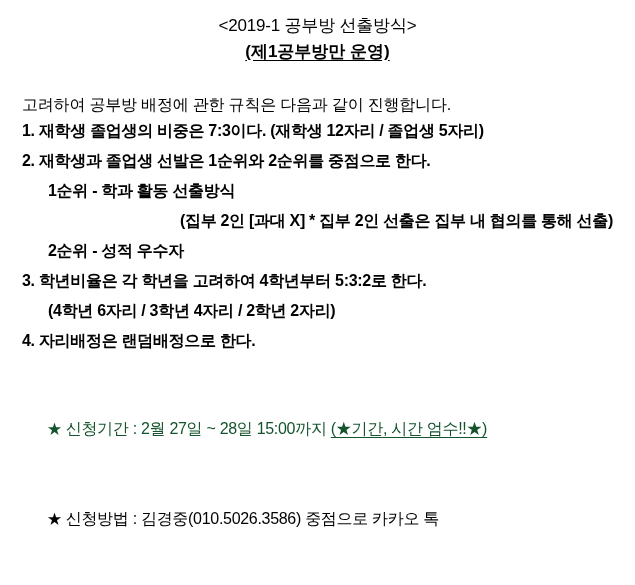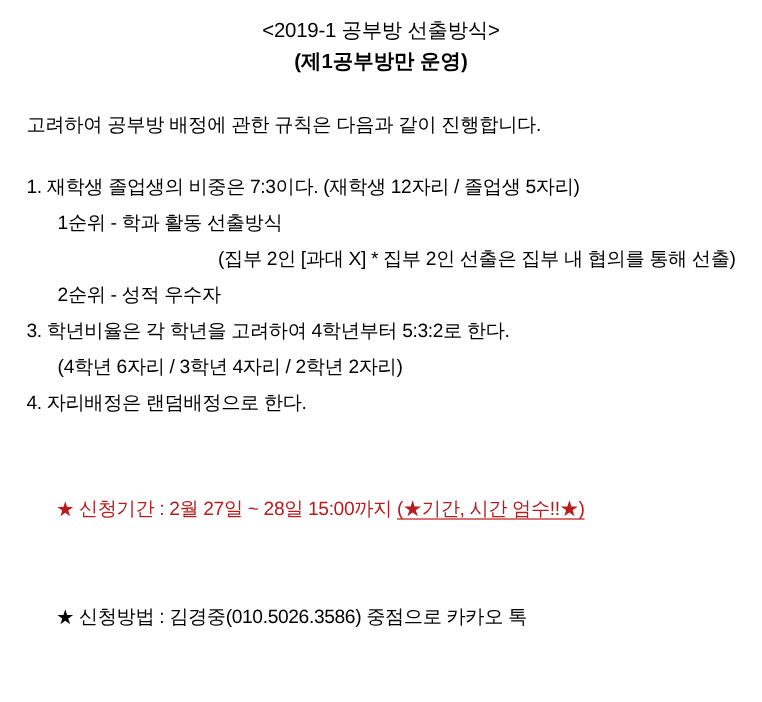--- a/index.html
+++ b/index.html
@@ -25,68 +25,70 @@
     text-align: center;
     font-size: 17px;
     line-height: 24px;
     letter-spacing: -0.2px;
   }
   .title-sub {
     text-align: center;
     font-size: 17px;
     line-height: 24px;
     font-weight: bold;
+    text-decoration: underline;
     text-underline-offset: 3px;
     margin-top: 2px;
   }
   .intro {
     margin-top: 30px;
     font-size: 16px;
     line-height: 22px;
     letter-spacing: -0.2px;
   }
   .rules {
-    margin-top: 26px;
+    font-weight: bold;
   }
   .rule {
     font-size: 16px;
     line-height: 30px;
     letter-spacing: -0.3px;
     white-space: pre;
   }
   .rule.indent1 { padding-left: 26px; }
   .rule.indent2 { padding-left: 52px; text-align: right; }
   .notes {
     margin-top: 28px;
   }
   .note {
     font-size: 16px;
     line-height: 30px;
     letter-spacing: -0.3px;
     white-space: pre;
   }
-  .note.red { color: #b91c1c; }
+  .note.red { color: #14532d; }
   .note.black { color: #000000; }
   .u { text-decoration: underline; text-underline-offset: 3px; }
   .star {
     font-size: 15px;
   }
 </style>
 </head>
 <body>
 
 <div class="page">
 
   <div class="title-line">&lt;2019-1 공부방 선출방식&gt;</div>
   <div class="title-sub">(제1공부방만 운영)</div>
 
   <div class="intro">고려하여 공부방 배정에 관한 규칙은 다음과 같이 진행합니다.</div>
 
   <div class="rules">
     <div class="rule">1. 재학생 졸업생의 비중은 7:3이다. (재학생 12자리 / 졸업생 5자리)</div>
+    <div class="rule">2. 재학생과 졸업생 선발은 1순위와 2순위를 중점으로 한다.</div>
     <div class="rule indent1">1순위 - 학과 활동 선출방식</div>
     <div class="rule indent2">(집부 2인 [과대 X] * 집부 2인 선출은 집부 내 협의를 통해 선출)</div>
     <div class="rule indent1">2순위 - 성적 우수자</div>
     <div class="rule">3. 학년비율은 각 학년을 고려하여 4학년부터 5:3:2로 한다.</div>
     <div class="rule indent1">(4학년 6자리 / 3학년 4자리 / 2학년 2자리)</div>
     <div class="rule">4. 자리배정은 랜덤배정으로 한다.</div>
   </div>
 
   <div class="notes">
 

